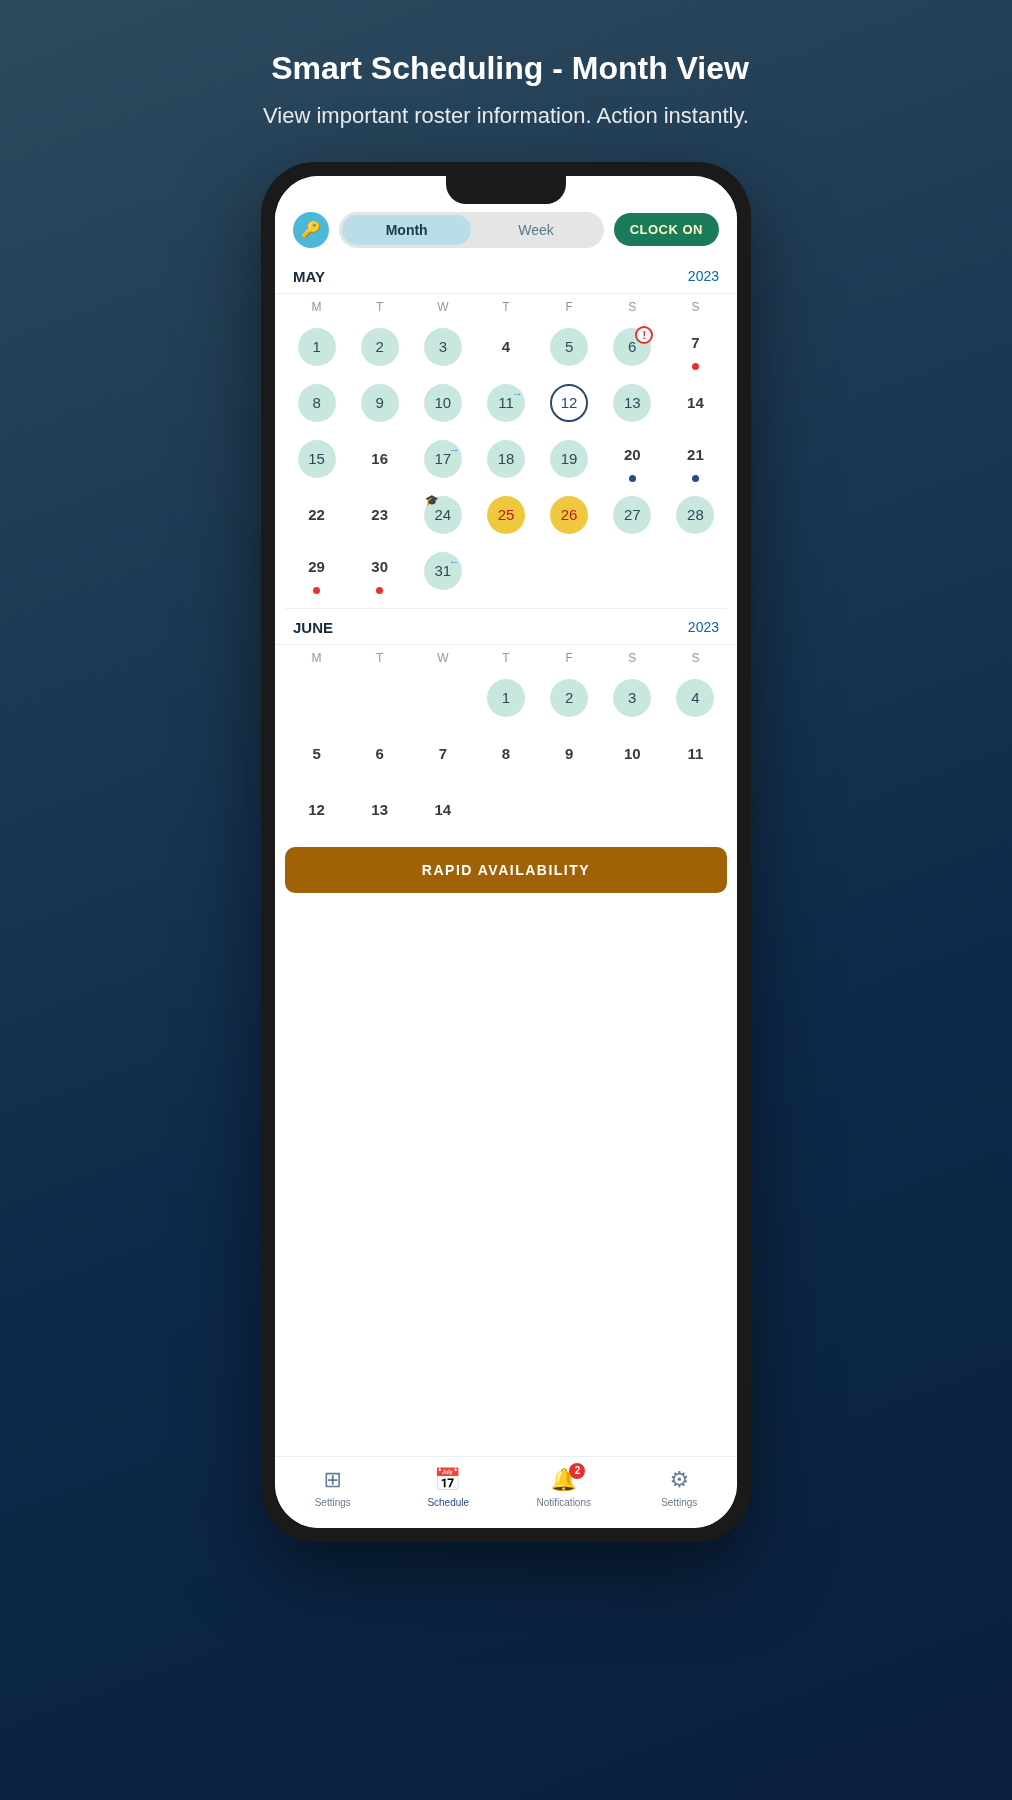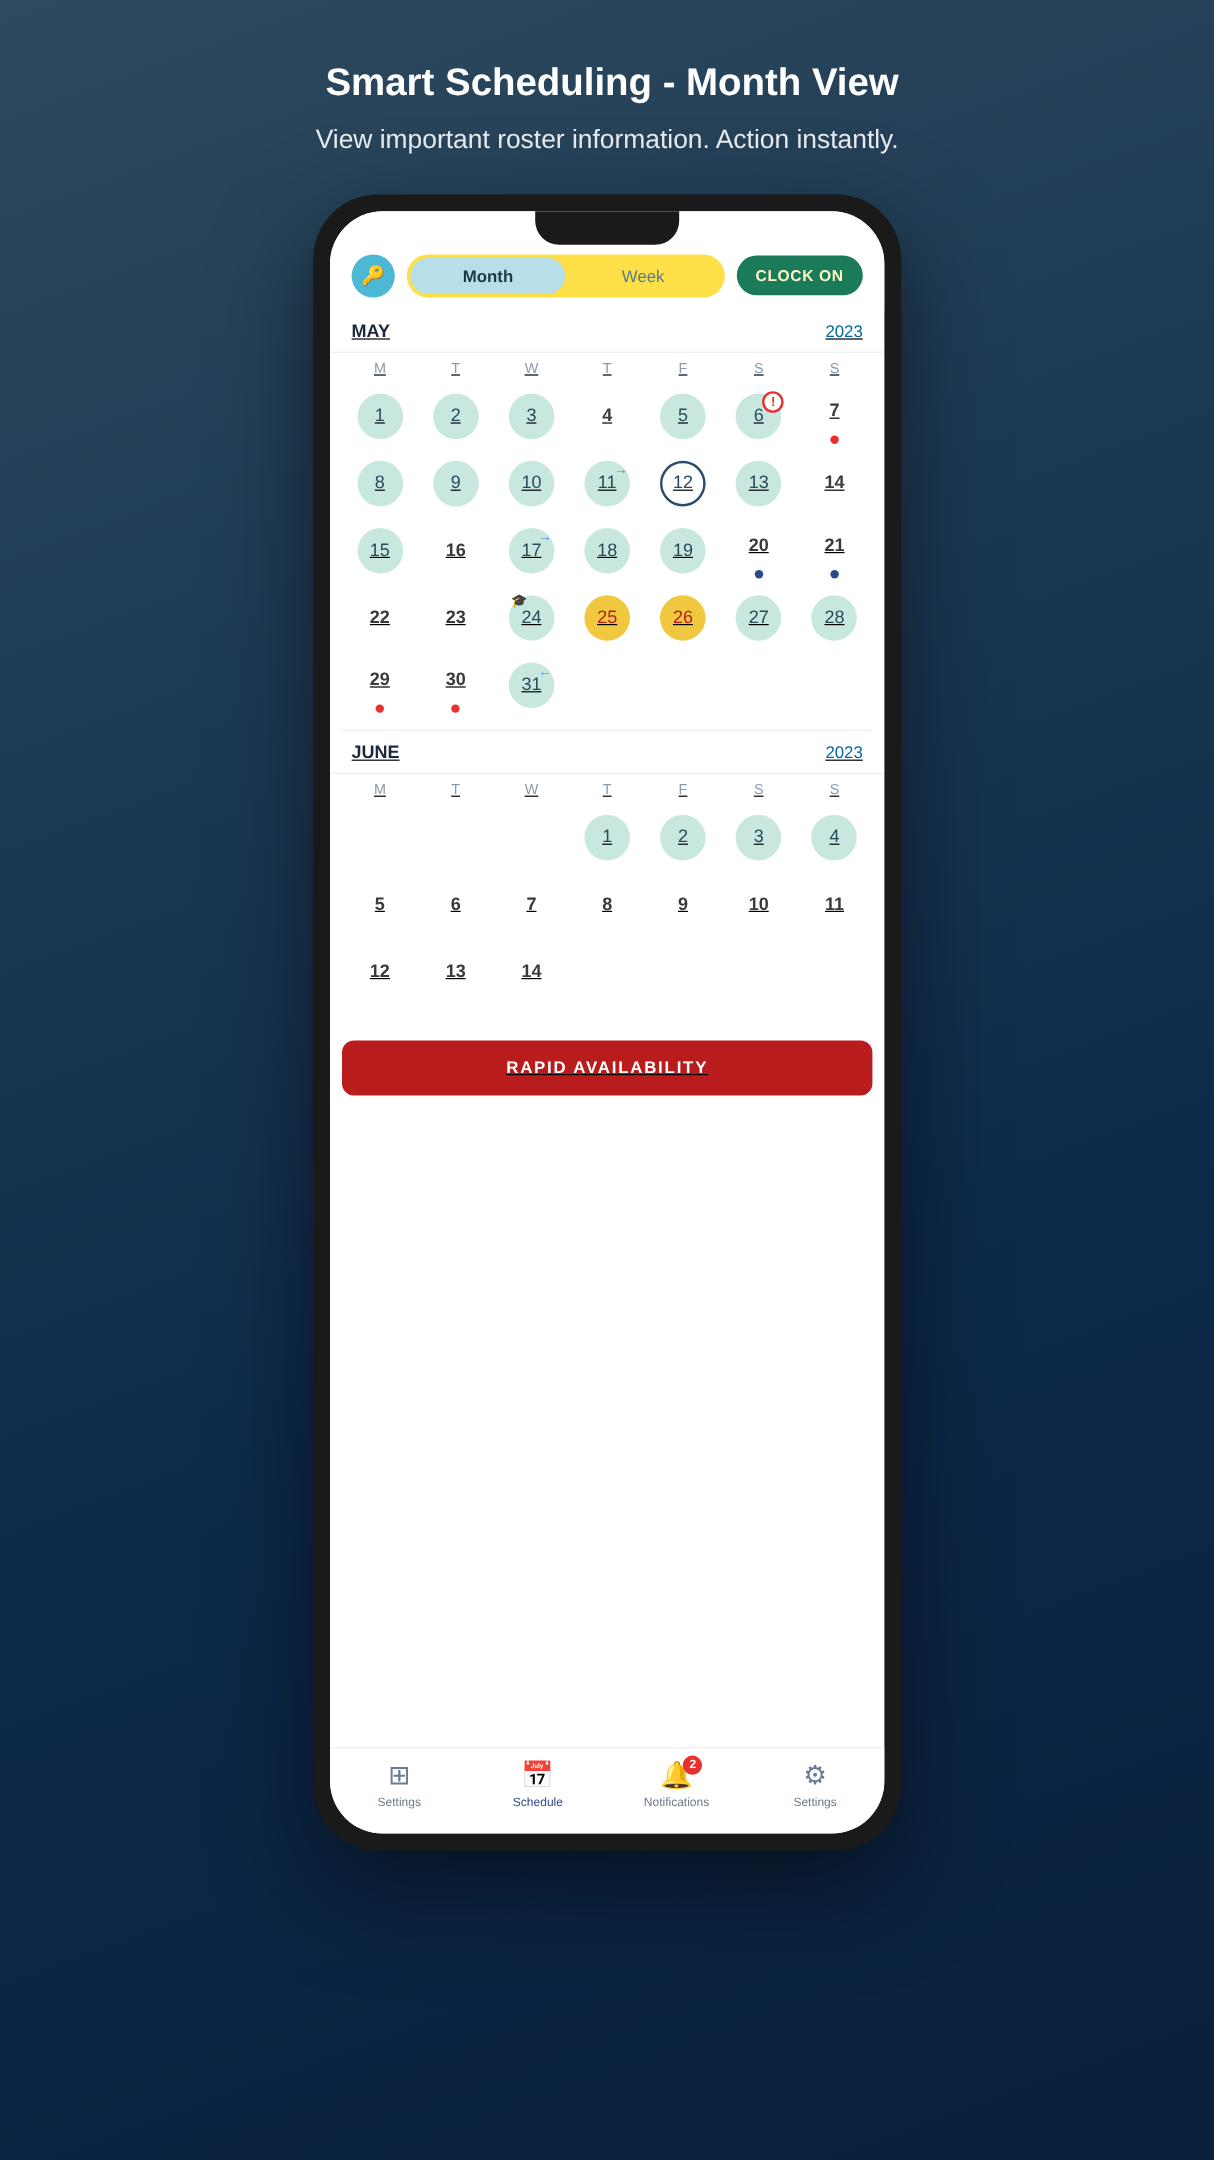--- a/index.html
+++ b/index.html
@@ -60,21 +60,21 @@
       border-radius: 50%;
       display: flex;
       align-items: center;
       justify-content: center;
       color: white;
       font-size: 16px;
       flex-shrink: 0;
     }
     .tab-group {
       display: flex;
-      background: #fde047;
+      background: #e5e5e5;
       border-radius: 20px;
       padding: 3px;
       flex: 1;
     }
     .tab-btn {
       flex: 1;
       padding: 7px 0;
       border-radius: 16px;
       border: none;
       font-size: 14px;
@@ -100,21 +100,20 @@
       font-size: 13px;
       font-weight: 700;
       cursor: pointer;
       letter-spacing: 0.5px;
     }
     
     .calendar-scroll {
       flex: 1;
       overflow-y: auto;
       overflow-x: hidden;
-      text-decoration: underline;
     }
     .calendar-scroll::-webkit-scrollbar { display: none; }
     .month-section {
       padding: 0;
     }
     .month-header {
       display: flex;
       justify-content: space-between;
       align-items: center;
       padding: 10px 18px 8px;
@@ -230,22 +229,22 @@
       background: white;
     }
     .grad-hat {
       position: absolute;
       top: -2px;
       left: 2px;
       font-size: 11px;
     }
     
     .rapid-avail-bar {
-      margin: 20px 10px;
-      background: #b91c1c;
+      margin: 0 10px;
+      background: #a16207;
       border-radius: 10px;
       padding: 14px;
       text-align: center;
     }
     .rapid-avail-text {
       color: white;
       font-size: 14px;
       font-weight: 700;
       letter-spacing: 1.5px;
     }

